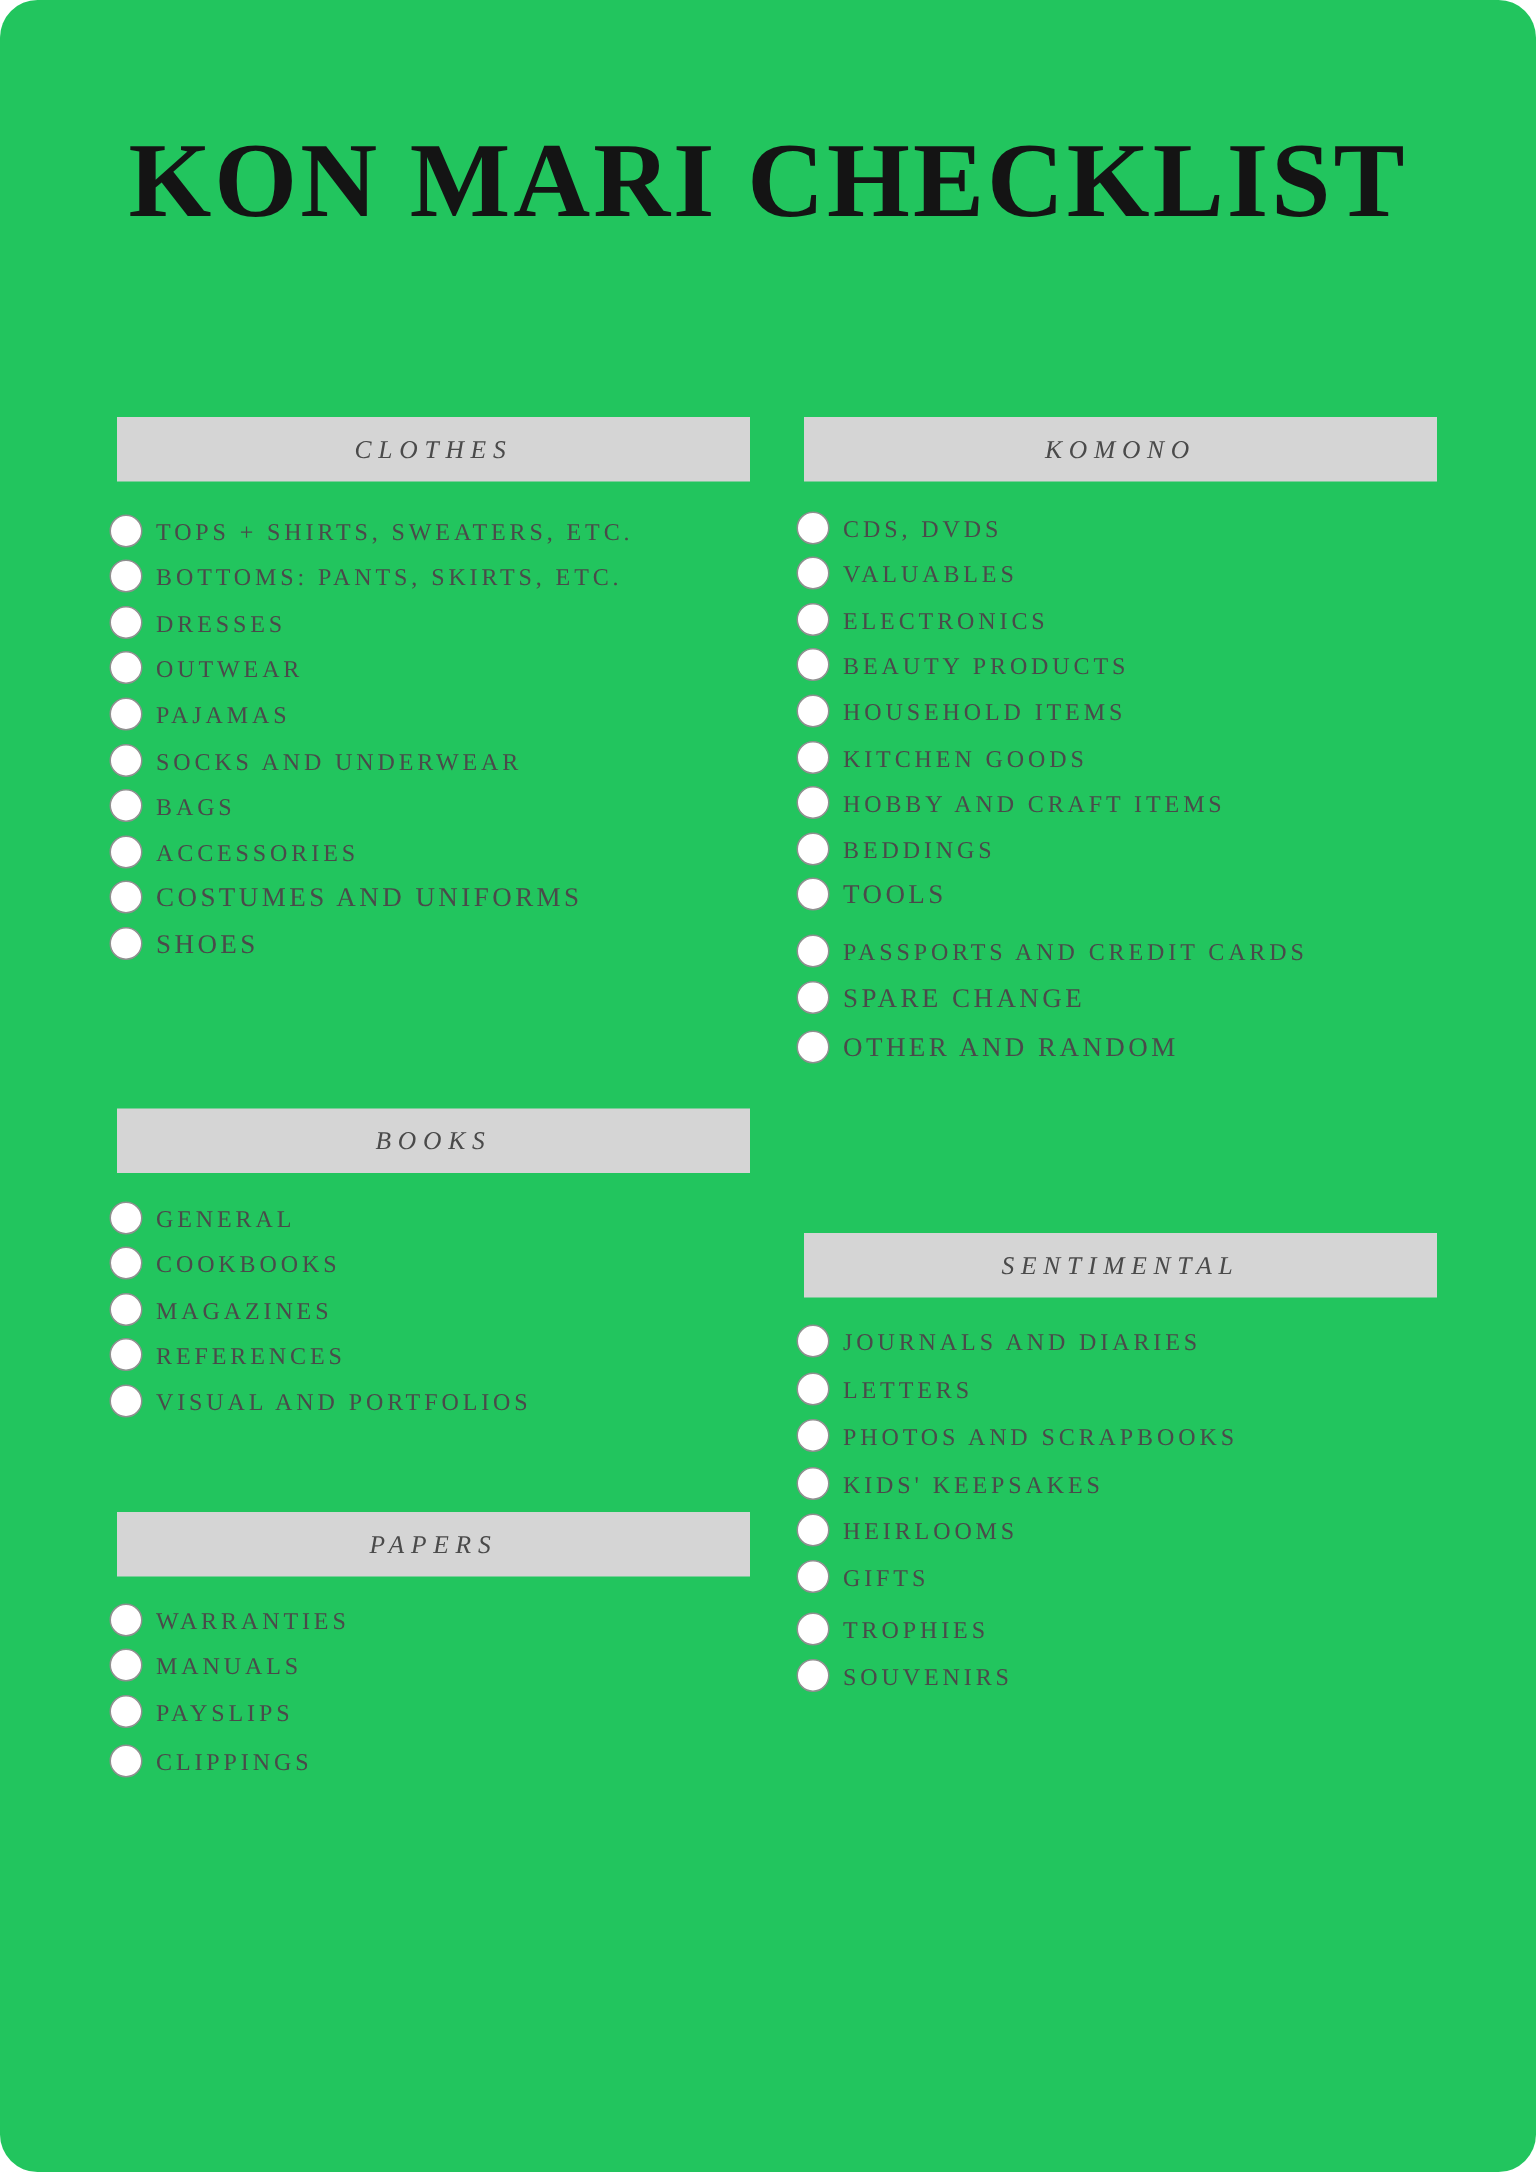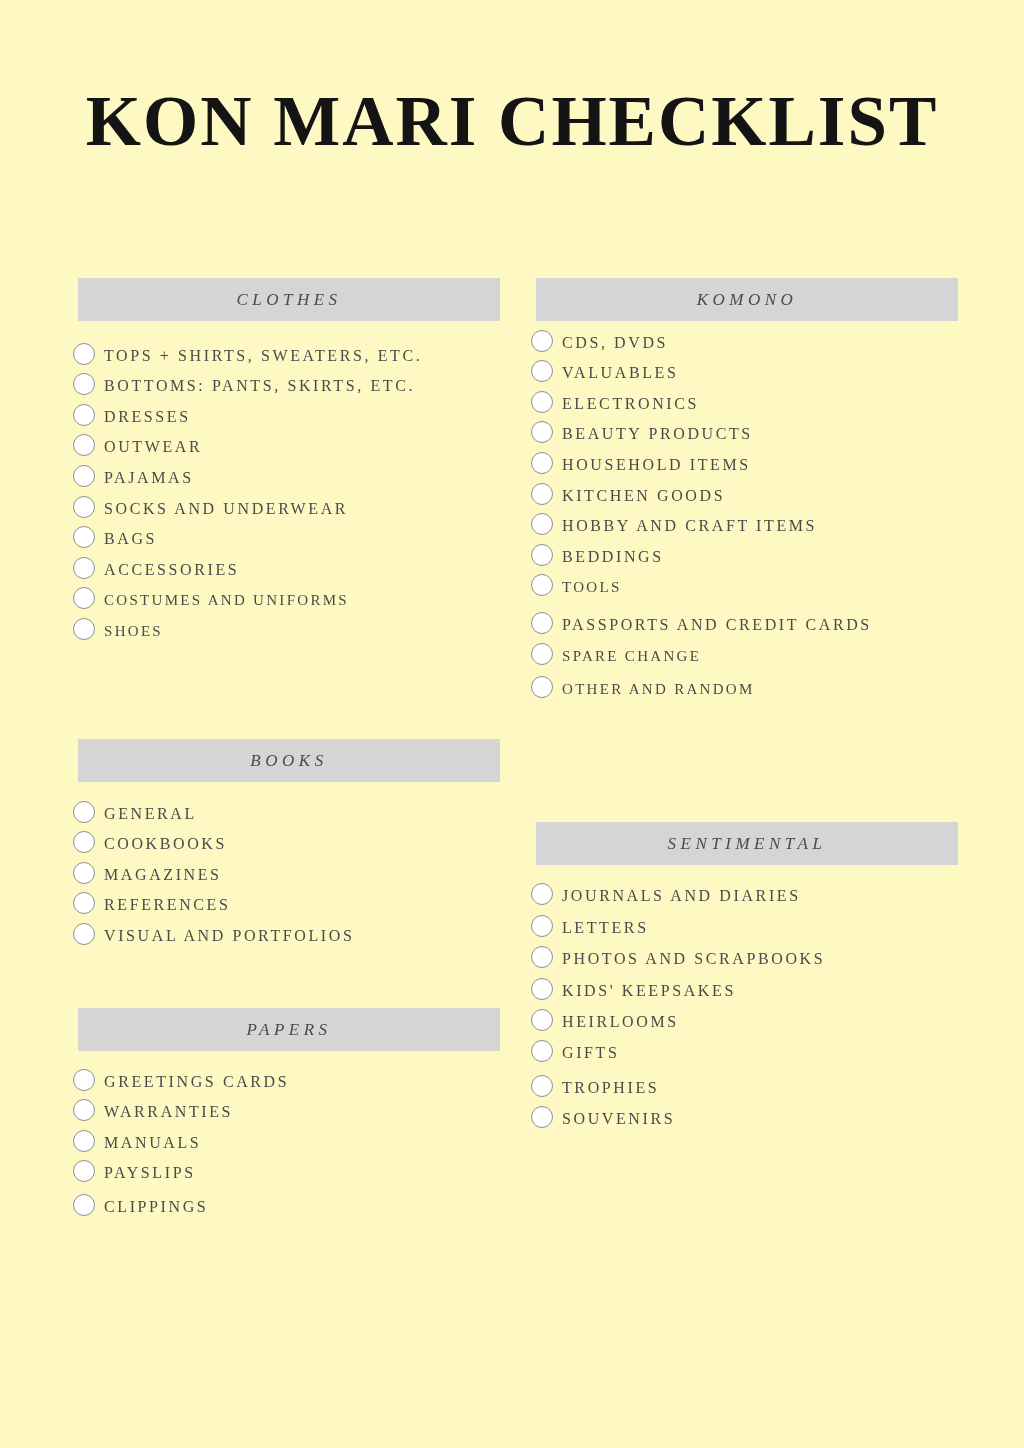--- a/index.html
+++ b/index.html
@@ -1,22 +1,23 @@
 <!DOCTYPE html>
 <html><head>
 <meta charset="utf-8">
 <style>
   html, body { margin: 0; padding: 0; background: #ffffff; }
   .page {
     position: relative;
     width: 1024px;
     height: 1448px;
-    background: #fef9c3;
+    background: #22c55e;
     font-family: "Liberation Serif", serif;
     overflow: hidden;
+    border-radius: 25px;
   }
   .title {
     position: absolute;
     top: 86px;
     left: 0;
     width: 100%;
     margin: 0;
     text-align: center;
     font-size: 71px;
     line-height: 1;
@@ -54,21 +55,21 @@
     flex: 0 0 auto;
     margin-left: 1px;
     margin-right: 9px;
   }
   .label {
     font-size: 16px;
     letter-spacing: 2.6px;
     color: #4a4a4a;
     white-space: nowrap;
   }
-  .row.small .label { font-size: 15px; letter-spacing: 2.3px; }
+  .row.small .label { font-size: 18px; letter-spacing: 2.3px; }
 </style>
 </head>
 <body>
 
 <div class="page">
 
   <h1 class="title">KON MARI CHECKLIST</h1>
 
   <section class="section sec-clothes" style="left:72px; top:278px; width:440px">
     <div class="band">
@@ -115,21 +116,21 @@
           <span class="circle"></span>
           <span class="label">SHOES</span>
         </li>
       </ul>
   </section>
 
   <section class="section sec-komono" style="left:530px; top:278px; width:460px">
     <div class="band">
       <span>KOMONO</span>
     </div>
-    <ul class="list" style="">
+    <ul class="list" style="margin-top:11px">
         <li class="row">
           <span class="circle"></span>
           <span class="label">CDS, DVDS</span>
         </li>
         <li class="row">
           <span class="circle"></span>
           <span class="label">VALUABLES</span>
         </li>
         <li class="row">
           <span class="circle"></span>
@@ -202,24 +203,20 @@
       </ul>
   </section>
 
   <section class="section sec-papers" style="left:72px; top:1008px; width:440px">
     <div class="band">
       <span>PAPERS</span>
     </div>
     <ul class="list" style="margin-top:9px">
         <li class="row">
           <span class="circle"></span>
-          <span class="label">GREETINGS CARDS</span>
-        </li>
-        <li class="row">
-          <span class="circle"></span>
           <span class="label">WARRANTIES</span>
         </li>
         <li class="row">
           <span class="circle"></span>
           <span class="label">MANUALS</span>
         </li>
         <li class="row">
           <span class="circle"></span>
           <span class="label">PAYSLIPS</span>
         </li>

